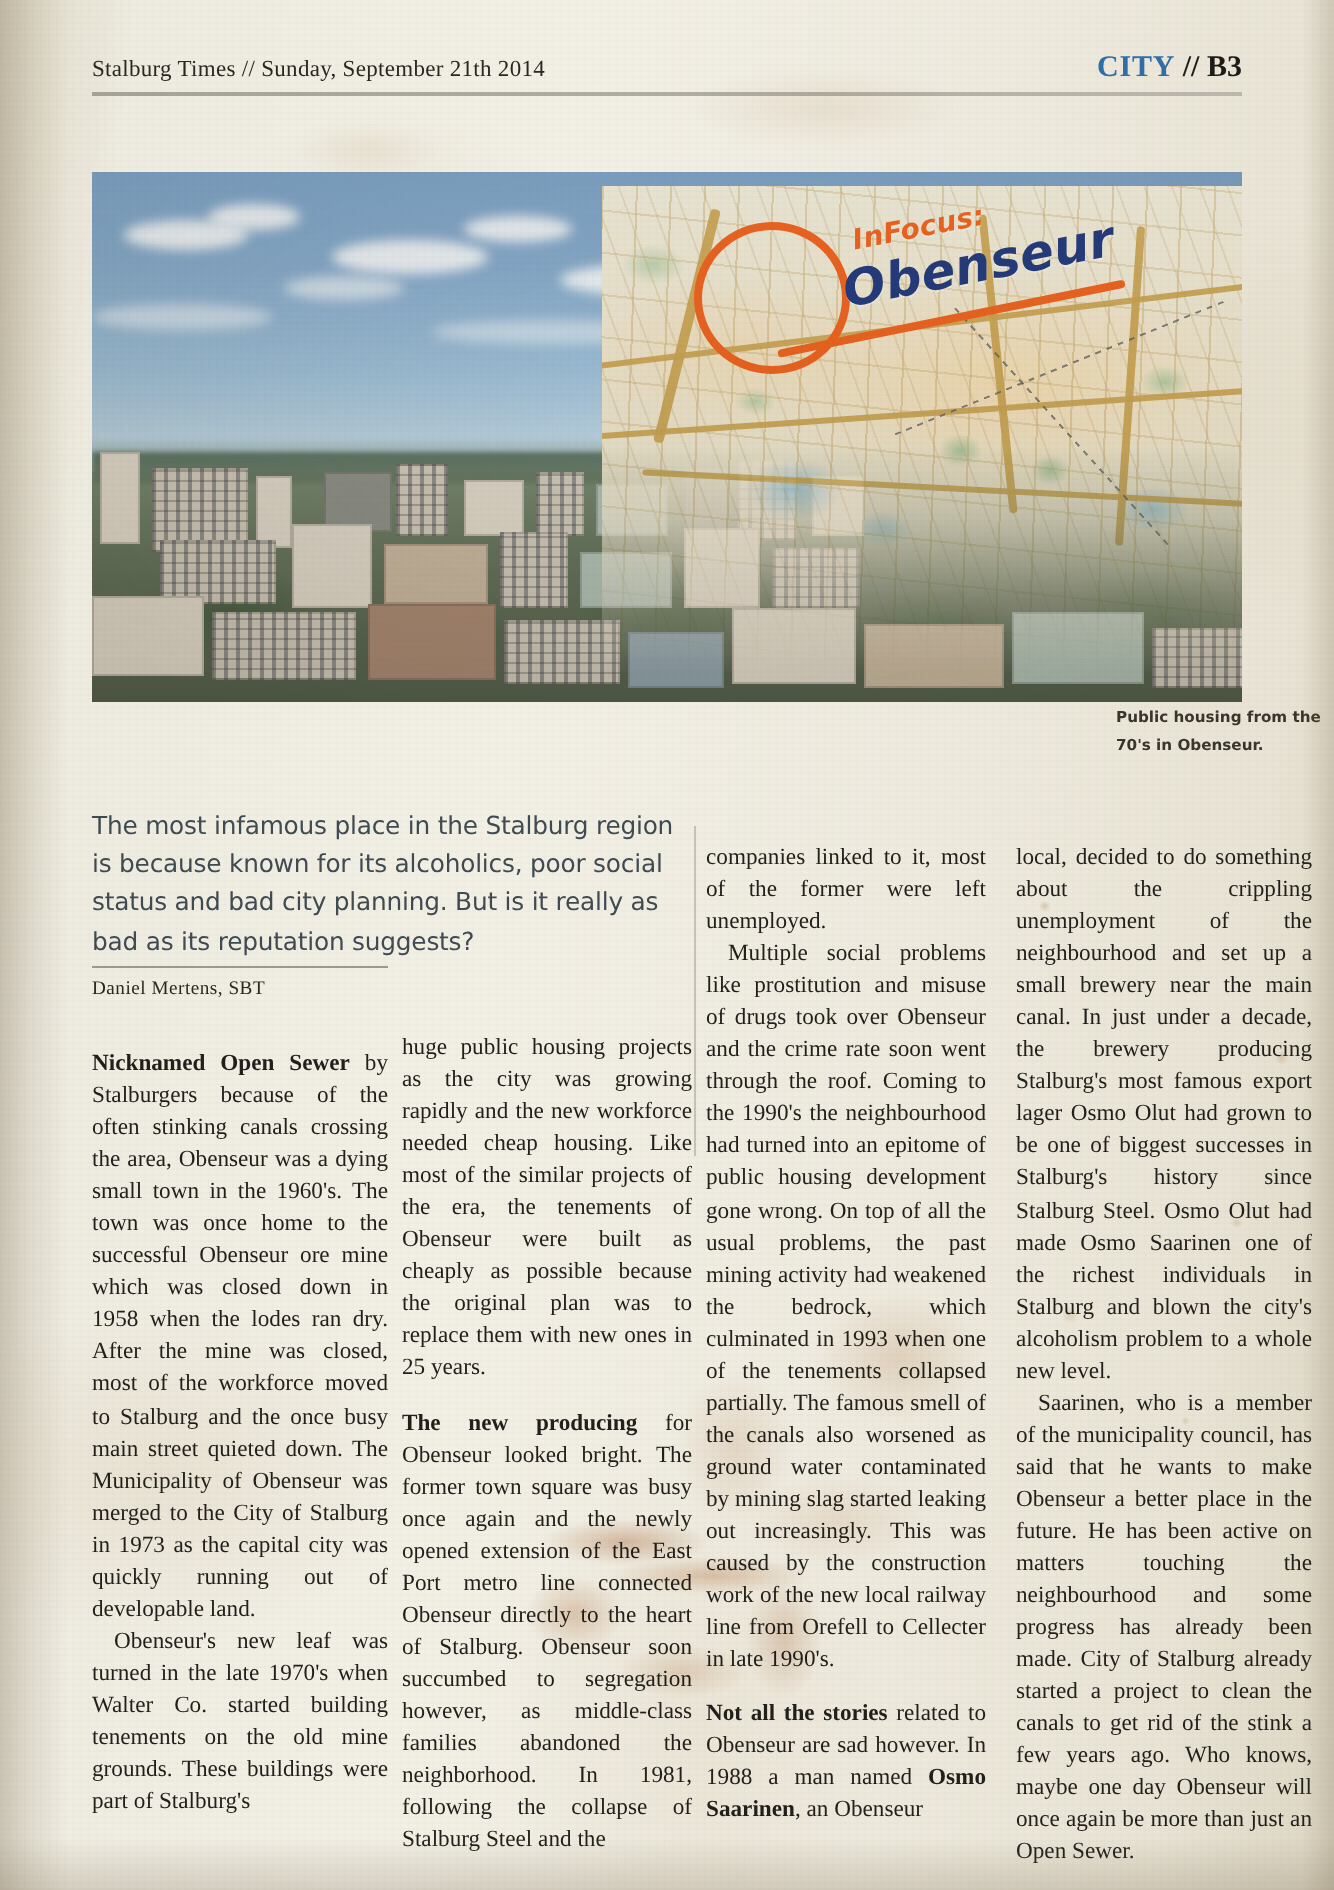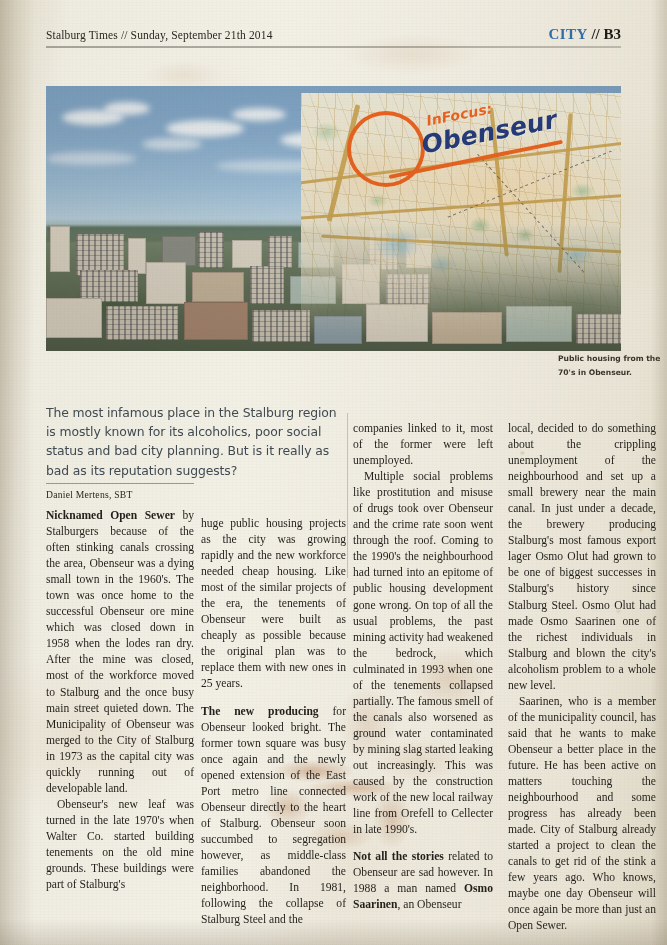--- a/index.html
+++ b/index.html
@@ -363,21 +363,21 @@
     text-align: justify;
     text-justify: inter-word;
     hyphens: manual;
   }
   .col p { margin: 0; }
   .col p + p { text-indent: 11px; }
   .col p.nofirst { text-indent: 0; }
   .col p.gap { margin-top: 11px; text-indent: 0; }
   .col b { font-weight: bold; }
 
-  #col1 { left: 46px;  top: 508px; width: 148px; }
+  #col1 { left: 46px;  top: 524px; width: 148px; }
   #col2 { left: 201px; top: 516px; width: 145px; }
   #col3 { left: 353px; top: 421px; width: 140px; }
   #col4 { left: 508px; top: 421px; width: 148px; }
 
   .col-rule {
     position: absolute;
     width: 1px;
     background: rgba(120,114,100,.35);
   }
 
@@ -526,21 +526,21 @@
       <div class="infocus-label">InFocus:</div>
       <div class="infocus-title">Obenseur</div>
 
       <div class="map-grade"></div>
     </div>
   </div>
 
   <div class="caption">Public housing from the 70's in Obenseur.</div>
 
 
-  <div class="standfirst">The most infamous place in the Stalburg region is mostly known for its alcoholics, poor social status and bad city planning. But is it really as bad as its reputation suggests?</div>
+  <div class="standfirst">The most infamous place in the Stalburg region is because known for its alcoholics, poor social status and bad city planning. But is it really as bad as its reputation suggests?</div>
 
   <div class="byline-rule"></div>
   <div class="byline">Daniel Mertens, SBT</div>
 
   <div class="col-rule" style="left:347px; top:413px; height:165px;"></div>
 
   <div class="col" id="col1">
       <p class="nofirst"><b>Nicknamed Open Sewer</b> by Stalburgers because of the often stinking canals crossing the area, Obenseur was a dying small town in the 1960's. The town was once home to the successful Obenseur ore mine which was closed down in 1958 when the lodes ran dry. After the mine was closed, most of the workforce moved to Stalburg and the once busy main street quieted down. The Municipality of Obenseur was merged to the City of Stalburg in 1973 as the capital city was quickly running out of developable land.</p>
       <p>Obenseur's new leaf was turned in the late 1970's when Walter Co. started building tenements on the old mine grounds. These buildings were part of Stalburg's</p>
     </div>

